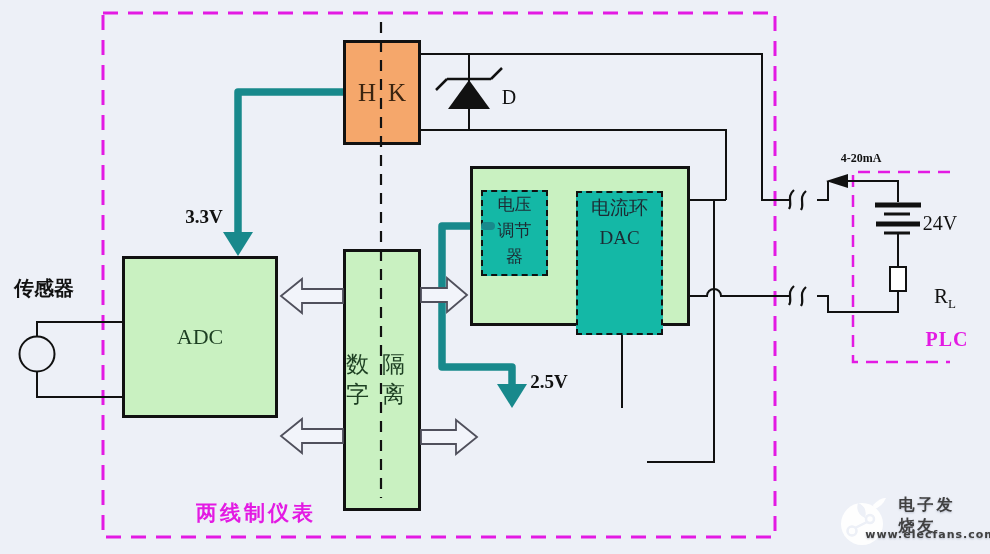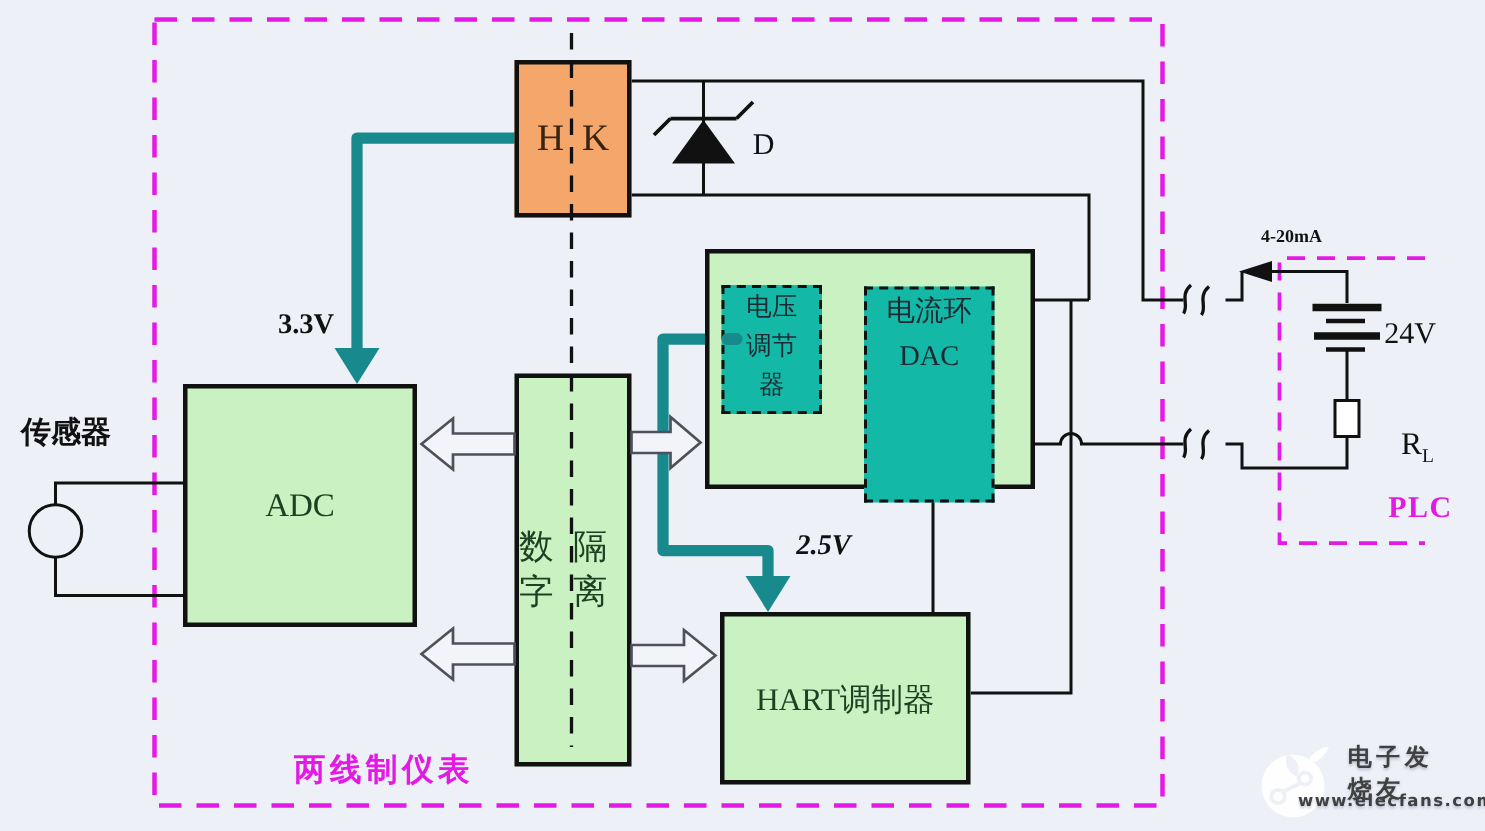--- a/index.html
+++ b/index.html
@@ -30,21 +30,21 @@
            font-size:23px;line-height:30px;}
   
   #bigbox{left:470px;top:166px;width:220px;height:160px;}
   #vreg-box{left:481px;top:190px;width:67px;height:86px;font-size:17px;line-height:26px;}
   #dac-box{left:576px;top:191px;width:87px;height:144px;font-size:19px;line-height:30px;}
   
   #hart-box{left:480px;top:408px;width:167px;height:115px;font-size:21px;}
   
   #sensor-label{left:44px;top:288px;font-size:20px;font-weight:bold;}
   #v33-label{left:204px;top:217px;font-size:19px;font-weight:600;font-family:Liberation Serif, serif;}
-  #v25-label{left:549px;top:364px;font-size:19px;font-weight:600;font-style:italic;}
+  #v25-label{left:549px;top:382px;font-size:19px;font-weight:600;}
   #d-label{left:509px;top:97px;font-size:20px;}
   #loop-label{left:861px;top:158px;font-size:12px;font-weight:600;}
   #supply-label{left:940px;top:223px;font-size:20px;}
   #rl-label{left:910px;top:298px;transform:translate(0,-50%);font-size:21px;margin-left:24px;}
   #rl-label sub{font-size:13px;}
   #plc-label{left:947px;top:339px;font-size:20px;font-weight:600;letter-spacing:1px;}
   #instrument-label{left:256px;top:513px;font-size:21px;font-weight:600;letter-spacing:3px;}
   
   .wm{position:absolute;transform:translate(-50%,-50%);color:#404040;
       font-family:"DejaVu Sans","Liberation Sans",sans-serif;font-weight:bold;
@@ -131,23 +131,20 @@
   <div class="dashedbox" id="vreg-box">
     <span>电压</span>
     <span>调节</span>
     <span>器</span>
   </div>
   <div class="dashedbox" id="dac-box">
     <span>电流环</span>
     <span>DAC</span>
   </div>
 
-  <div class="box" id="hart-box">
-    <span class="grn">HART调制器</span>
-  </div>
 
   <div class="teal-stub" style="left:481px;top:222px;width:14px;height:8px;"></div>
 
   <svg width="990" height="554" viewBox="0 0 990 554" style="pointer-events:none">
     <path d="M381,22 V498" stroke="#111" stroke-width="2.2" stroke-dasharray="11 8" fill="none"></path>
     <g fill="#f2f4fa" stroke="#50505c" stroke-width="1.8">
       <polygon points="281,296 302,279 302,289 343,289 343,303 302,303 302,313"></polygon>
       <polygon points="467,295 447,278 447,288 421,288 421,302 447,302 447,312"></polygon>
       <polygon points="281,436 302,419 302,429 343,429 343,443 302,443 302,453"></polygon>
       <polygon points="477,437 456,420 456,430 421,430 421,444 456,444 456,454"></polygon>

